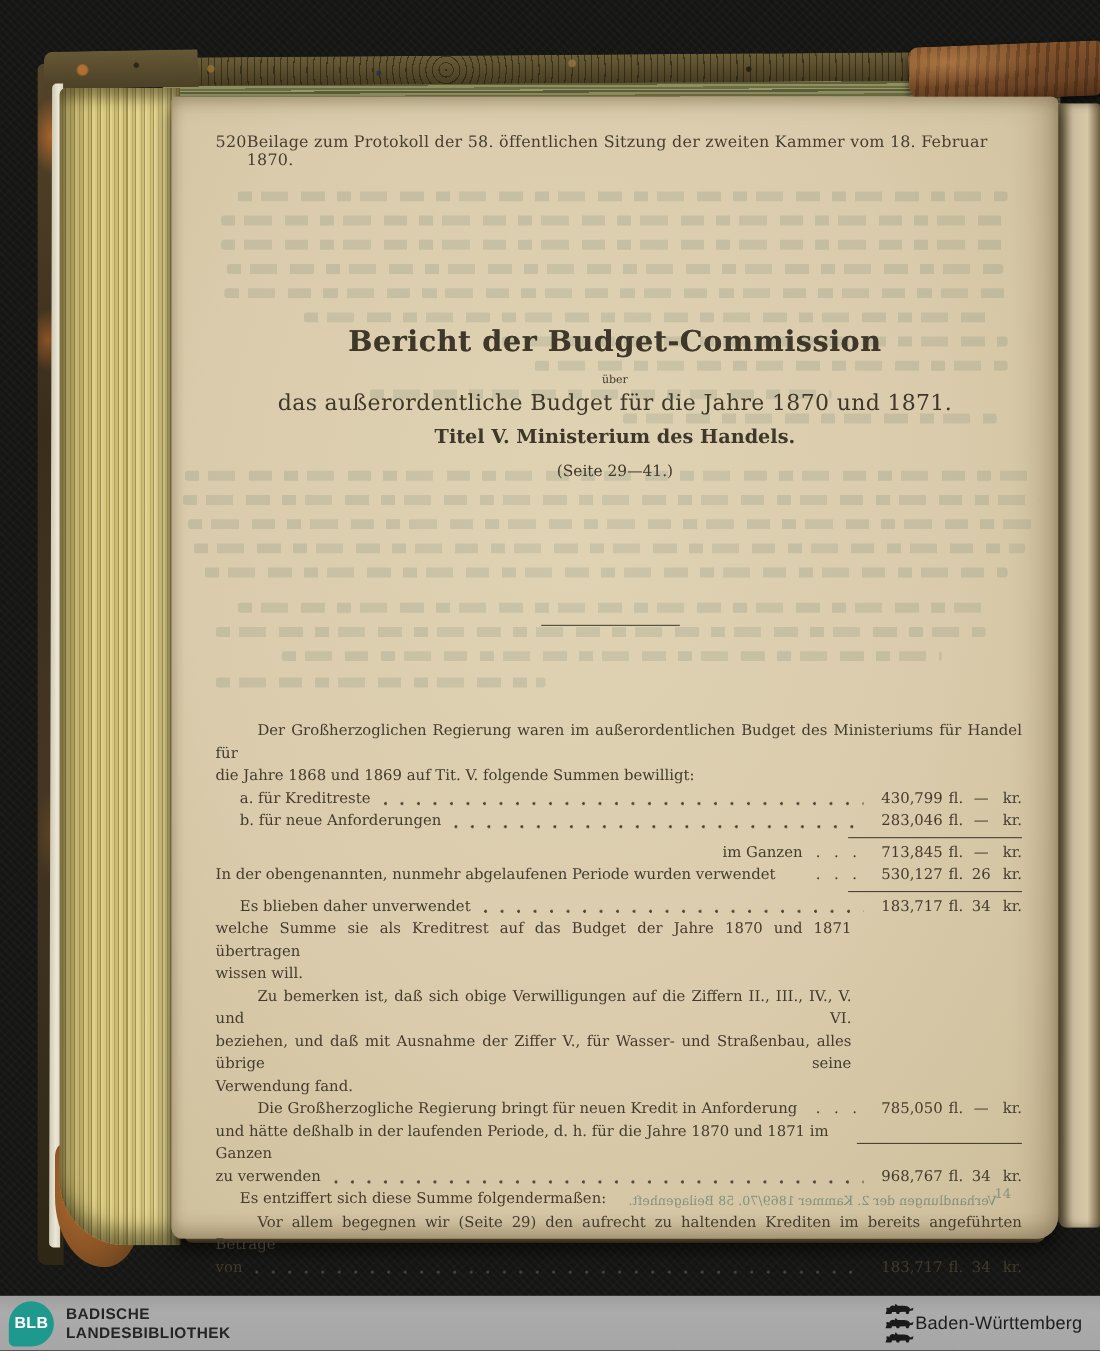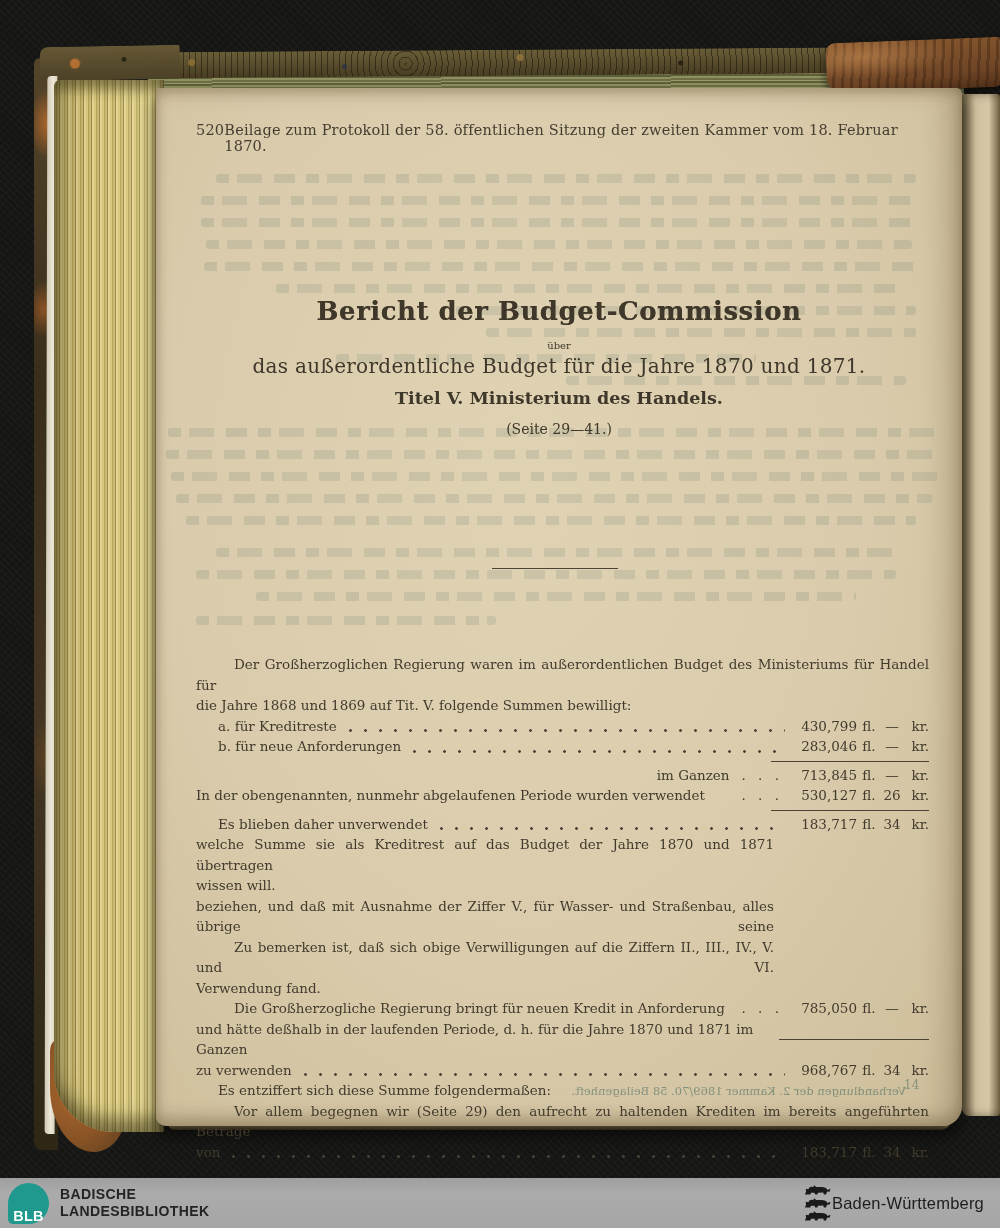--- a/index.html
+++ b/index.html
@@ -117,21 +117,21 @@
   .rrow{display:flex;margin:4px 0 3px;}
   .amount-rule{margin-left:auto;width:158px;border-top:1.7px solid #494235;}
   .rule-inline{width:158px;border-top:1.7px solid #494235;align-self:center;margin-left:auto;}
   .mt{margin-top:3px;}
 
   
   .footer{position:absolute;left:0;top:1178px;width:1000px;height:50px;z-index:10;
     background:linear-gradient(180deg,#9f9f9f,#ababab 30%,#a6a6a6);display:flex;align-items:center;
     font-family:"Liberation Sans",sans-serif;}
   .blb{display:flex;align-items:center;gap:11px;margin-left:8px;}
-  .blb-logo{width:41px;height:41px;border-radius:50% 50% 50% 12%;display:flex;align-items:flex-end;justify-content:center;
+  .blb-logo{width:41px;height:41px;border-radius:50% 50% 50% 12%;display:flex;align-items:center;justify-content:center;
     color:#fff;font-weight:bold;font-size:14.5px;letter-spacing:.3px;}
   .blb-name{font-weight:bold;font-size:14px;line-height:17px;color:#242424;letter-spacing:.4px;}
   .bw{margin-left:auto;margin-right:16px;display:flex;align-items:center;gap:0;color:#1d1d1d;}
   .bw .state{font-size:16.5px;letter-spacing:.2px;}
   .lions{display:block;}
 </style>
 </head>
 <body>
 
 <div id="scene">
@@ -239,22 +239,22 @@
         <div class="row arow mt">
           <span class="ind2">Es blieben daher unverwendet</span>
           <span class="leader"></span>
           <span class="val">183,717</span>
           <span class="flu">fl.</span>
           <span class="krv">34</span>
           <span class="kru">kr.</span>
         </div>
         <div class="row narrow j">welche Summe sie als Kreditrest auf das Budget der Jahre 1870 und 1871 übertragen</div>
         <div class="row">wissen will.</div>
+        <div class="row ind narrow j">Zu bemerken ist, daß sich obige Verwilligungen auf die Ziffern II., III., IV., V. und VI.</div>
         <div class="row narrow j">beziehen, und daß mit Ausnahme der Ziffer V., für Wasser- und Straßenbau, alles übrige seine</div>
-        <div class="row ind narrow j">Zu bemerken ist, daß sich obige Verwilligungen auf die Ziffern II., III., IV., V. und VI.</div>
         <div class="row">Verwendung fand.</div>
 
         <div class="row arow">
           <span class="ind">Die Großherzogliche Regierung bringt für neuen Kredit in Anforderung</span>
           <span class="sp"></span>
           <span class="dots">. . .</span>
           <span class="val">785,050</span>
           <span class="flu">fl.</span>
           <span class="krv">—</span>
           <span class="kru">kr.</span>

